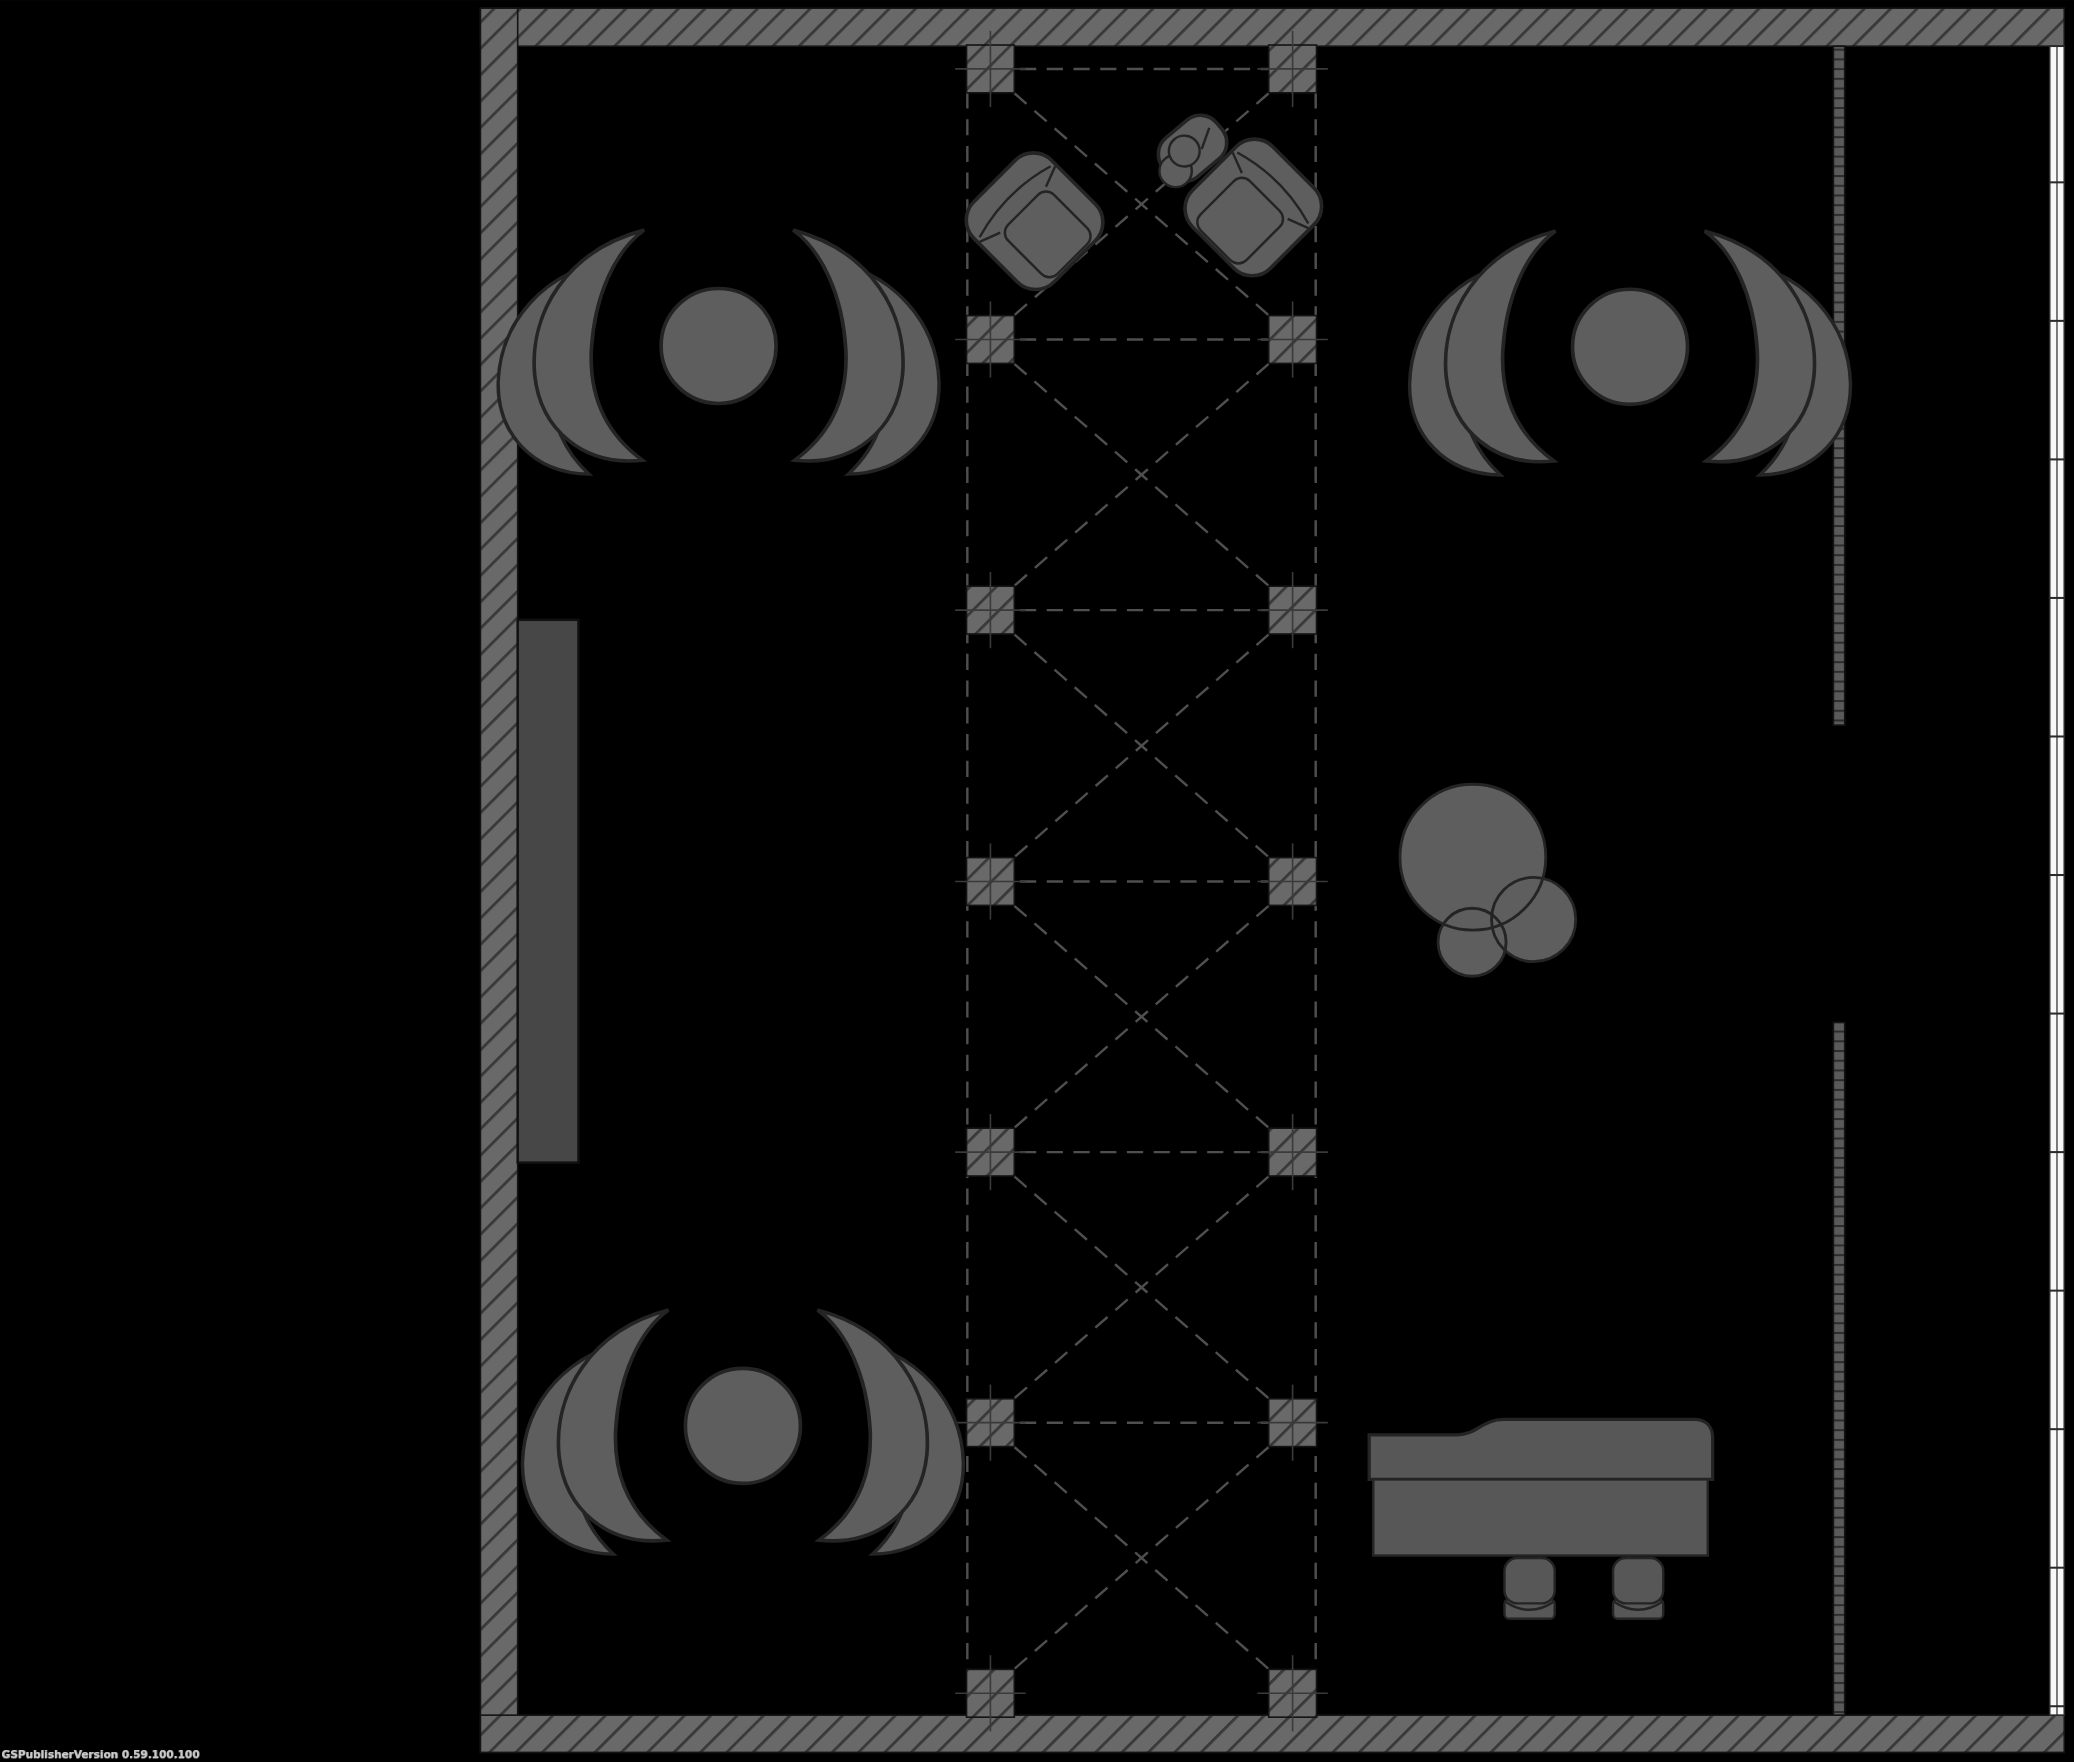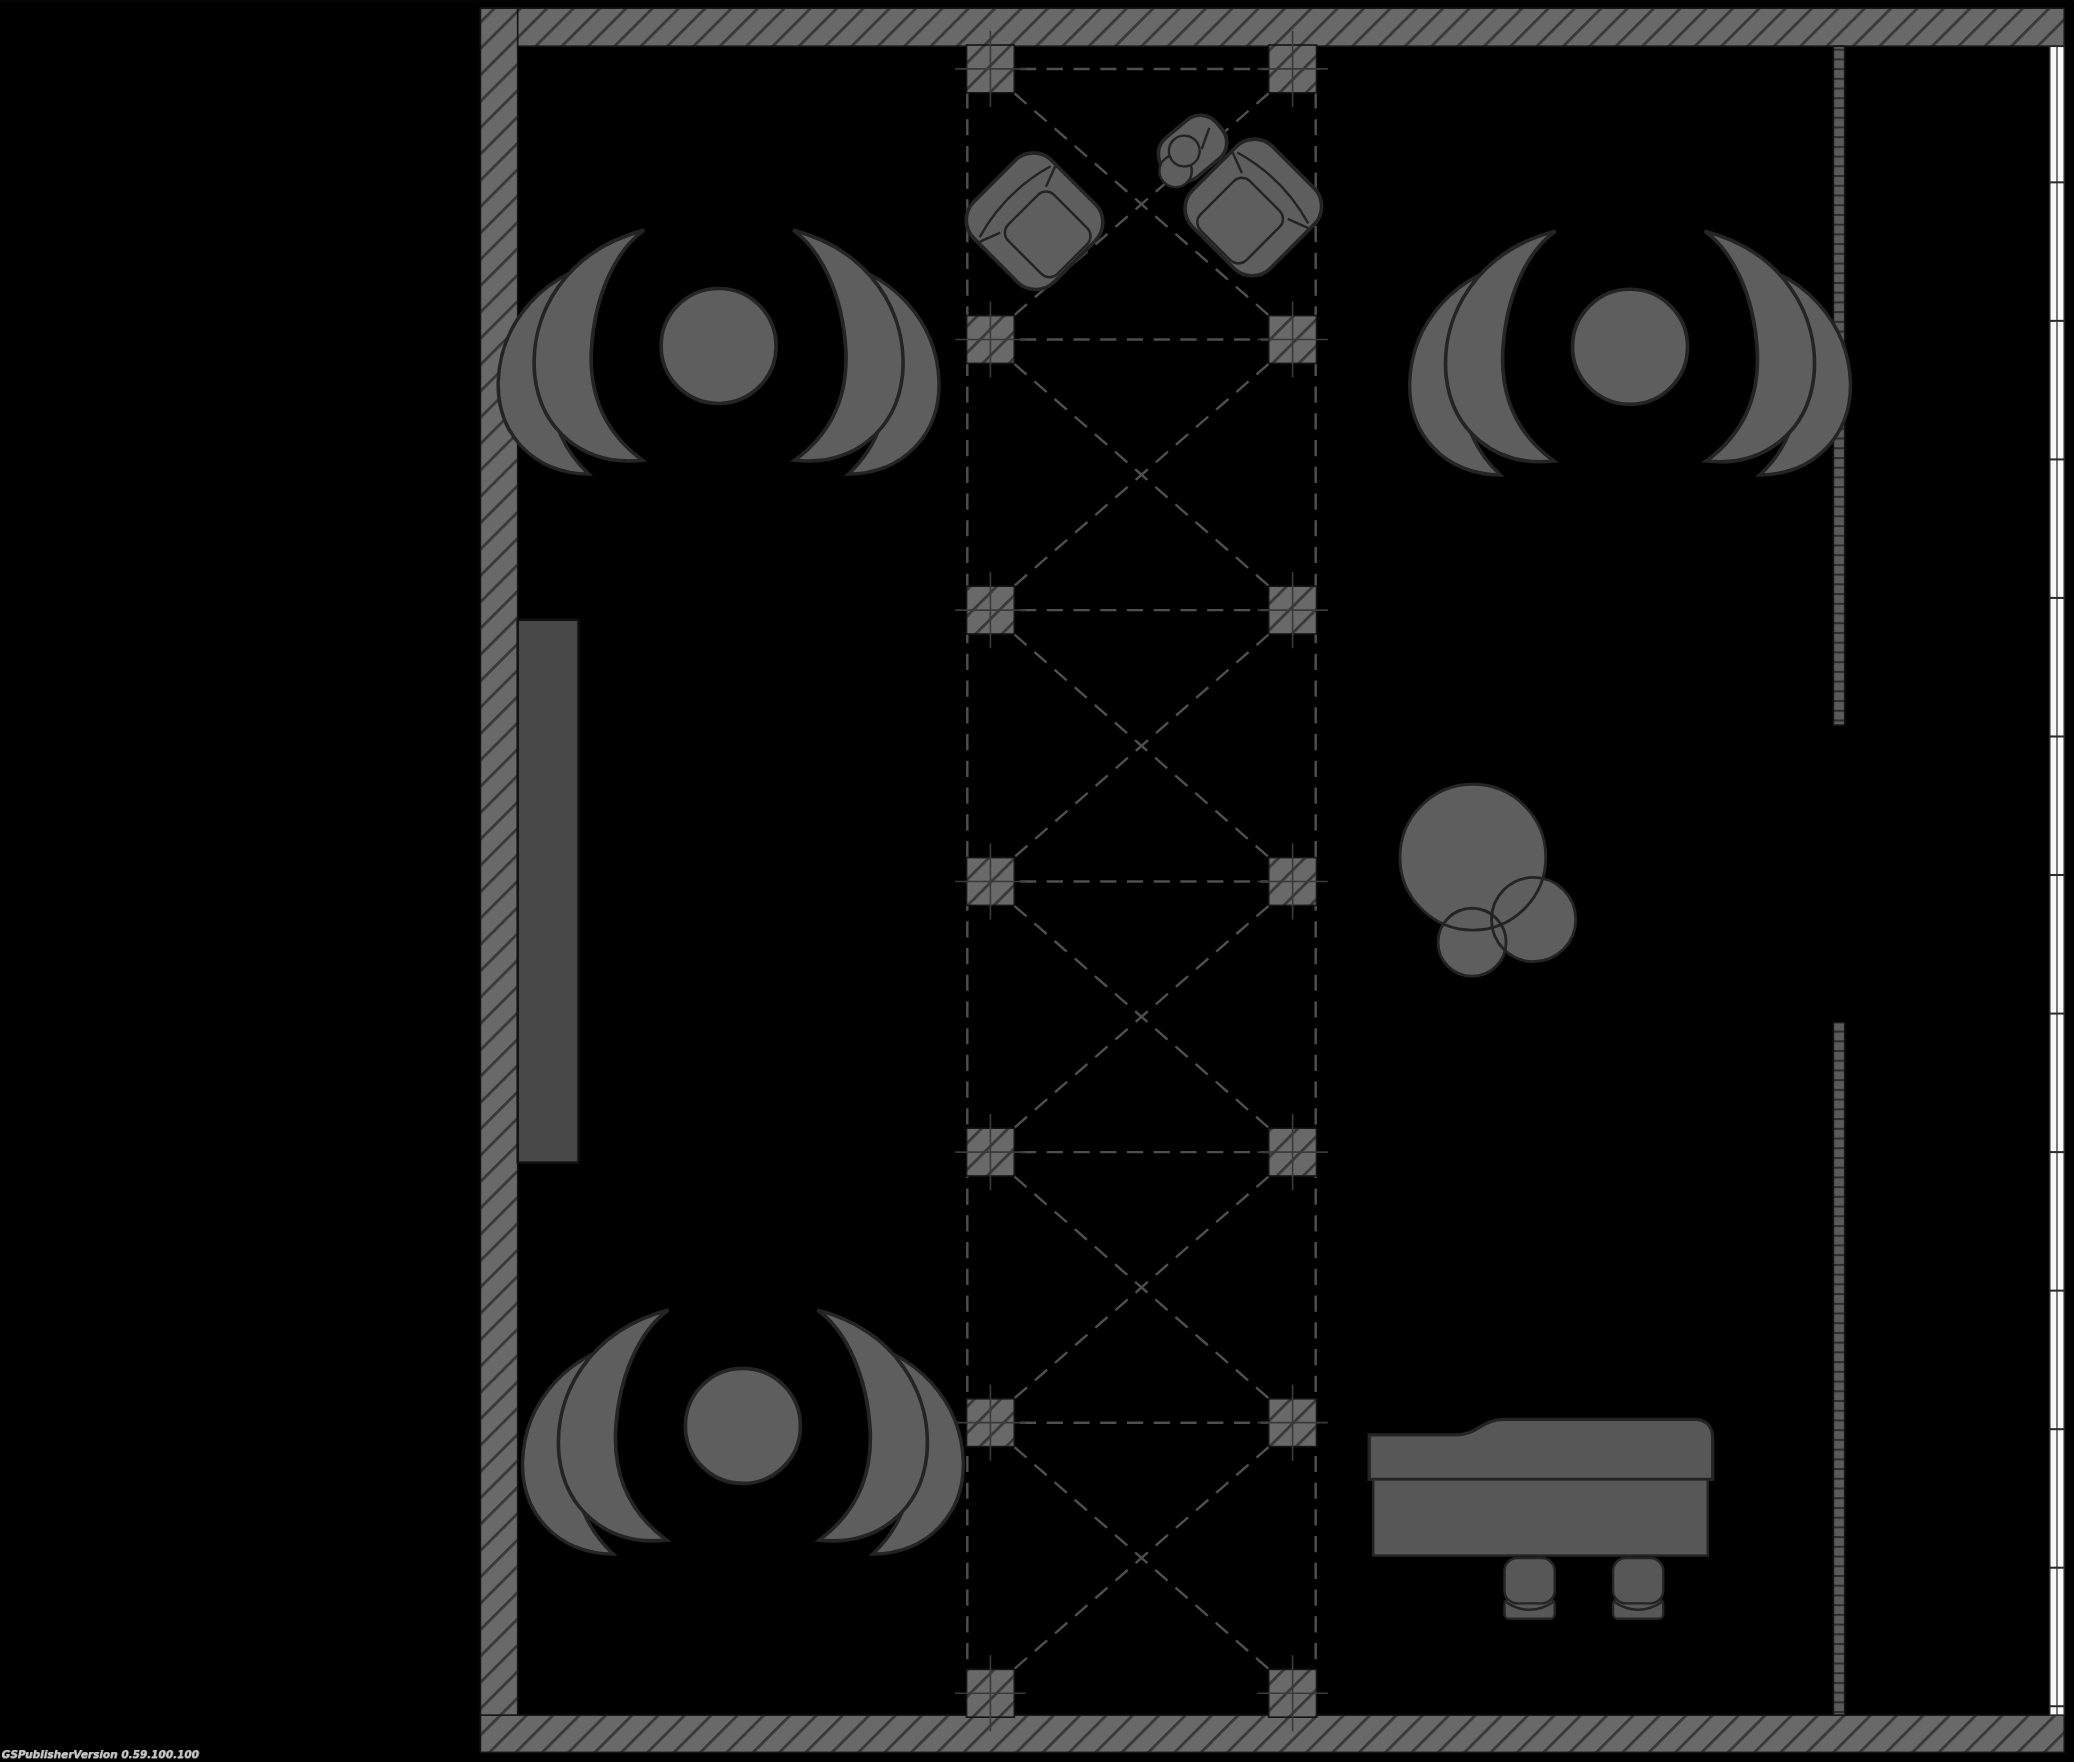--- a/index.html
+++ b/index.html
@@ -1,17 +1,17 @@
 <!DOCTYPE html>
 <html style="font-size:13px"><head>
 <meta charset="utf-8">
 <style>
   html,body{margin:0;padding:0;background:#000;}
   .page{position:relative;width:2074px;height:1763px;background:#701a75;overflow:hidden;
-        font-family:"DejaVu Sans",sans-serif;font-style:italic;}
+        font-family:"DejaVu Sans",sans-serif;}
   #plan{position:absolute;left:0;top:0;width:2074px;height:1763px;display:block;}
   .watermark{position:absolute;left:1.6px;bottom:3.2px;font-size:10.5px;font-weight:bold;
              color:#c9c9c9;letter-spacing:0px;text-shadow:0.8px 0 0 #7a7a7a, 0 0.8px 0 #5a5a5a;
              font-family:"DejaVu Sans",sans-serif;}
 </style>
 </head>
 <body>
 
 <div class="page">
   <svg id="plan" viewBox="0 0 2560 2176" xmlns="http://www.w3.org/2000/svg">

